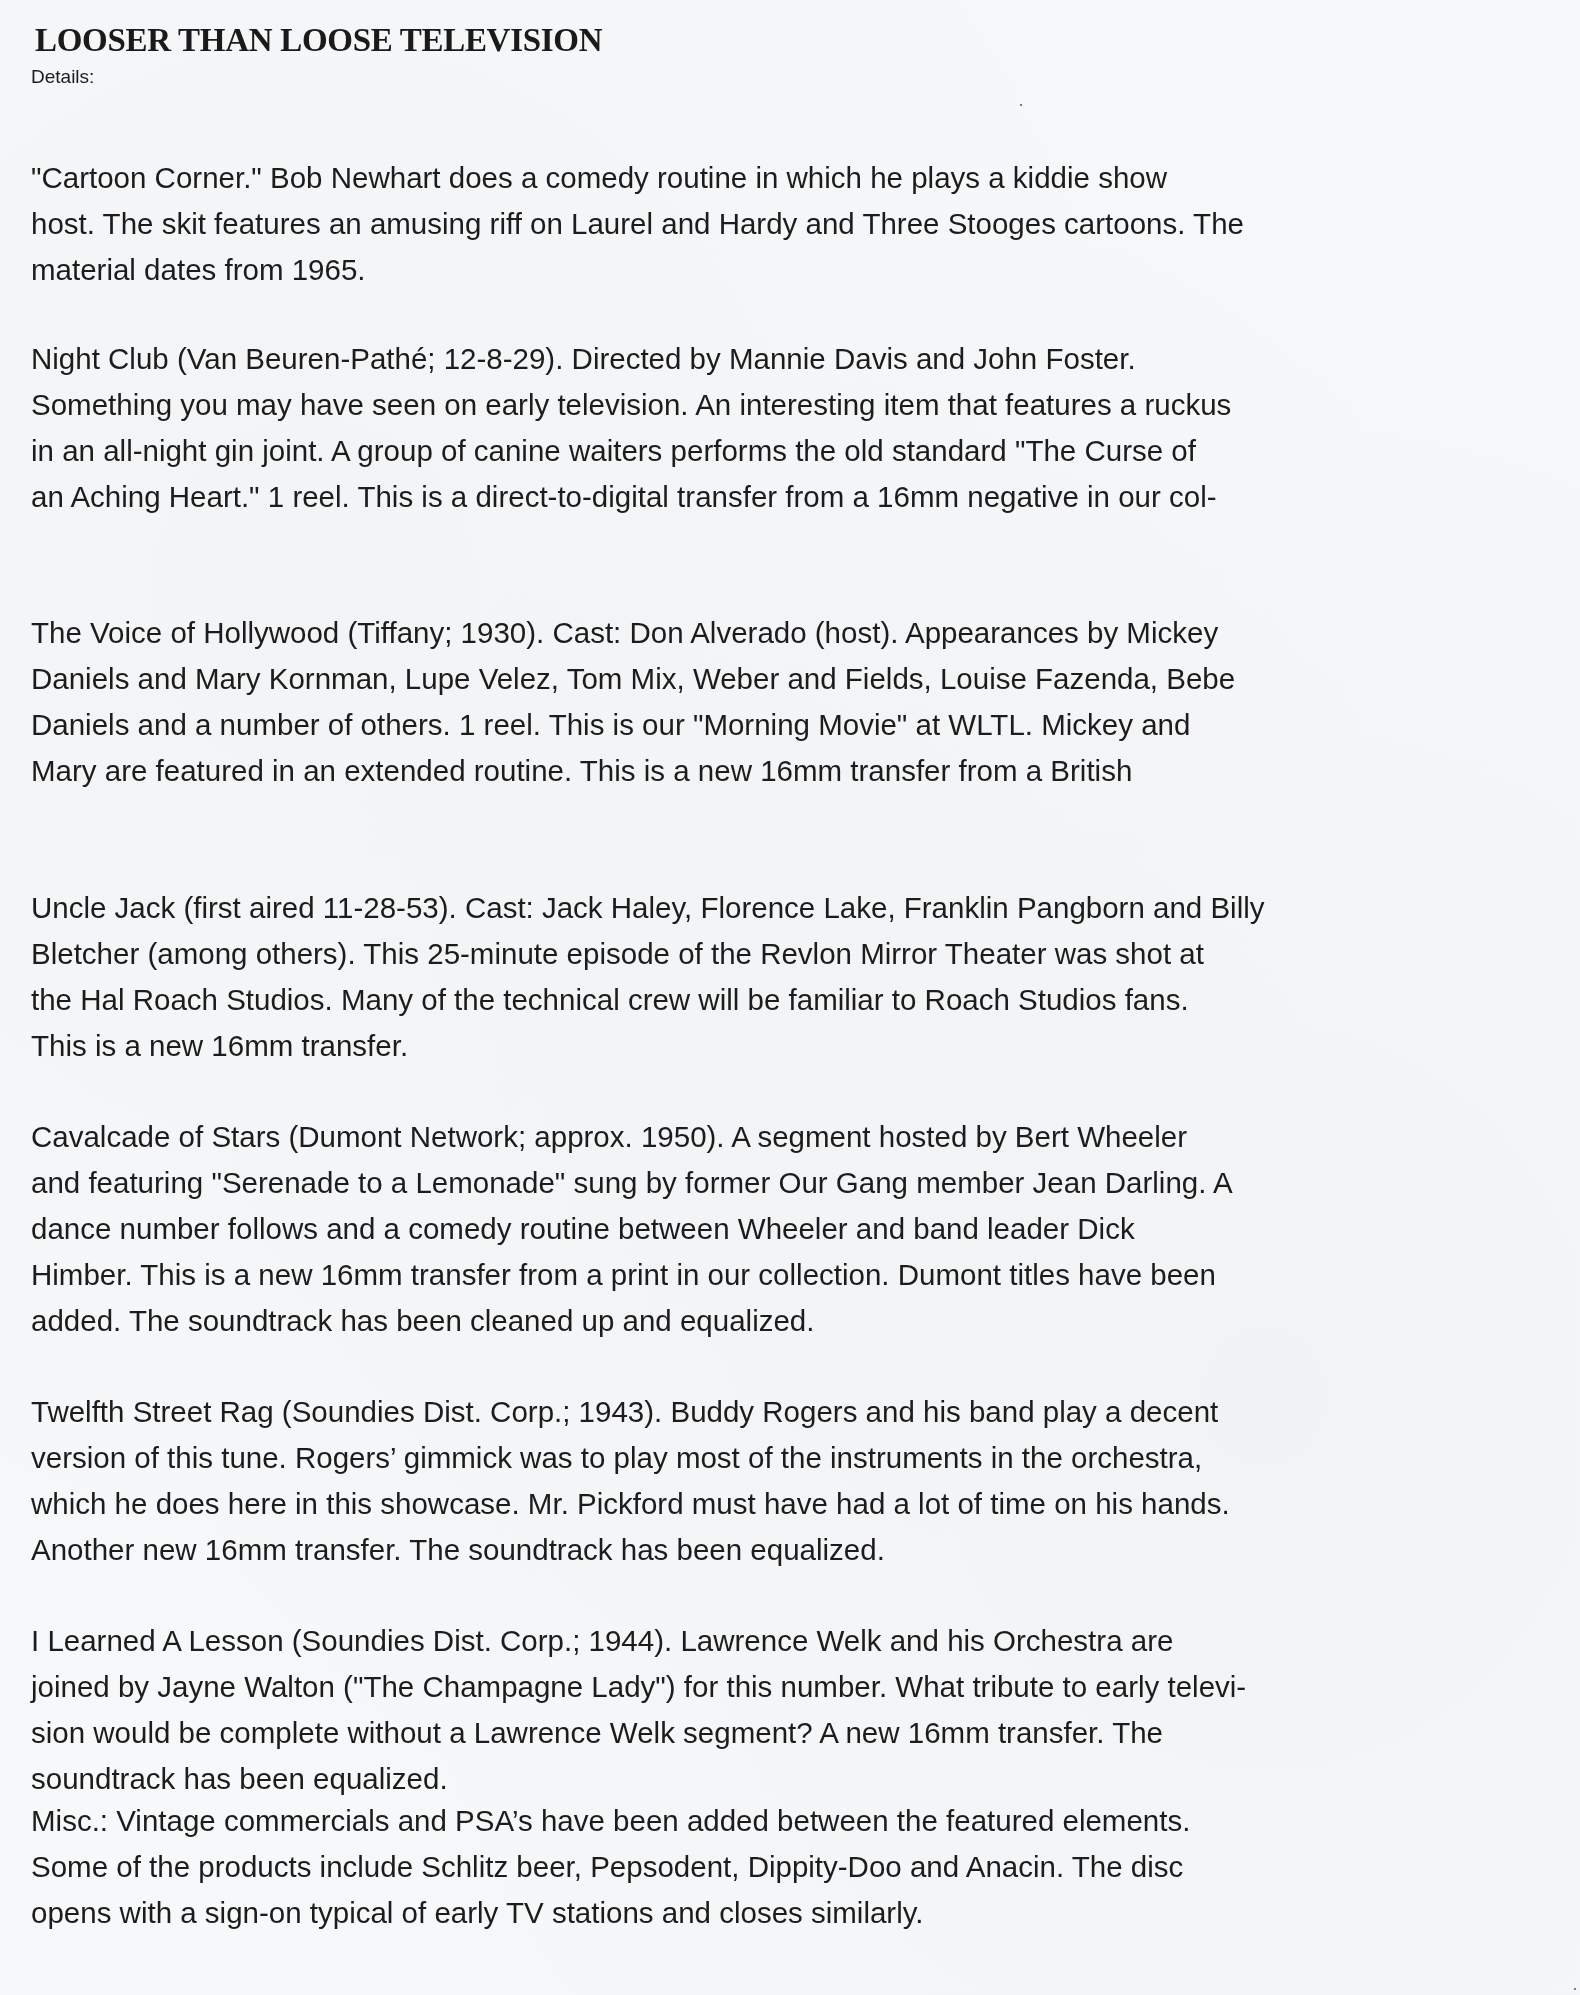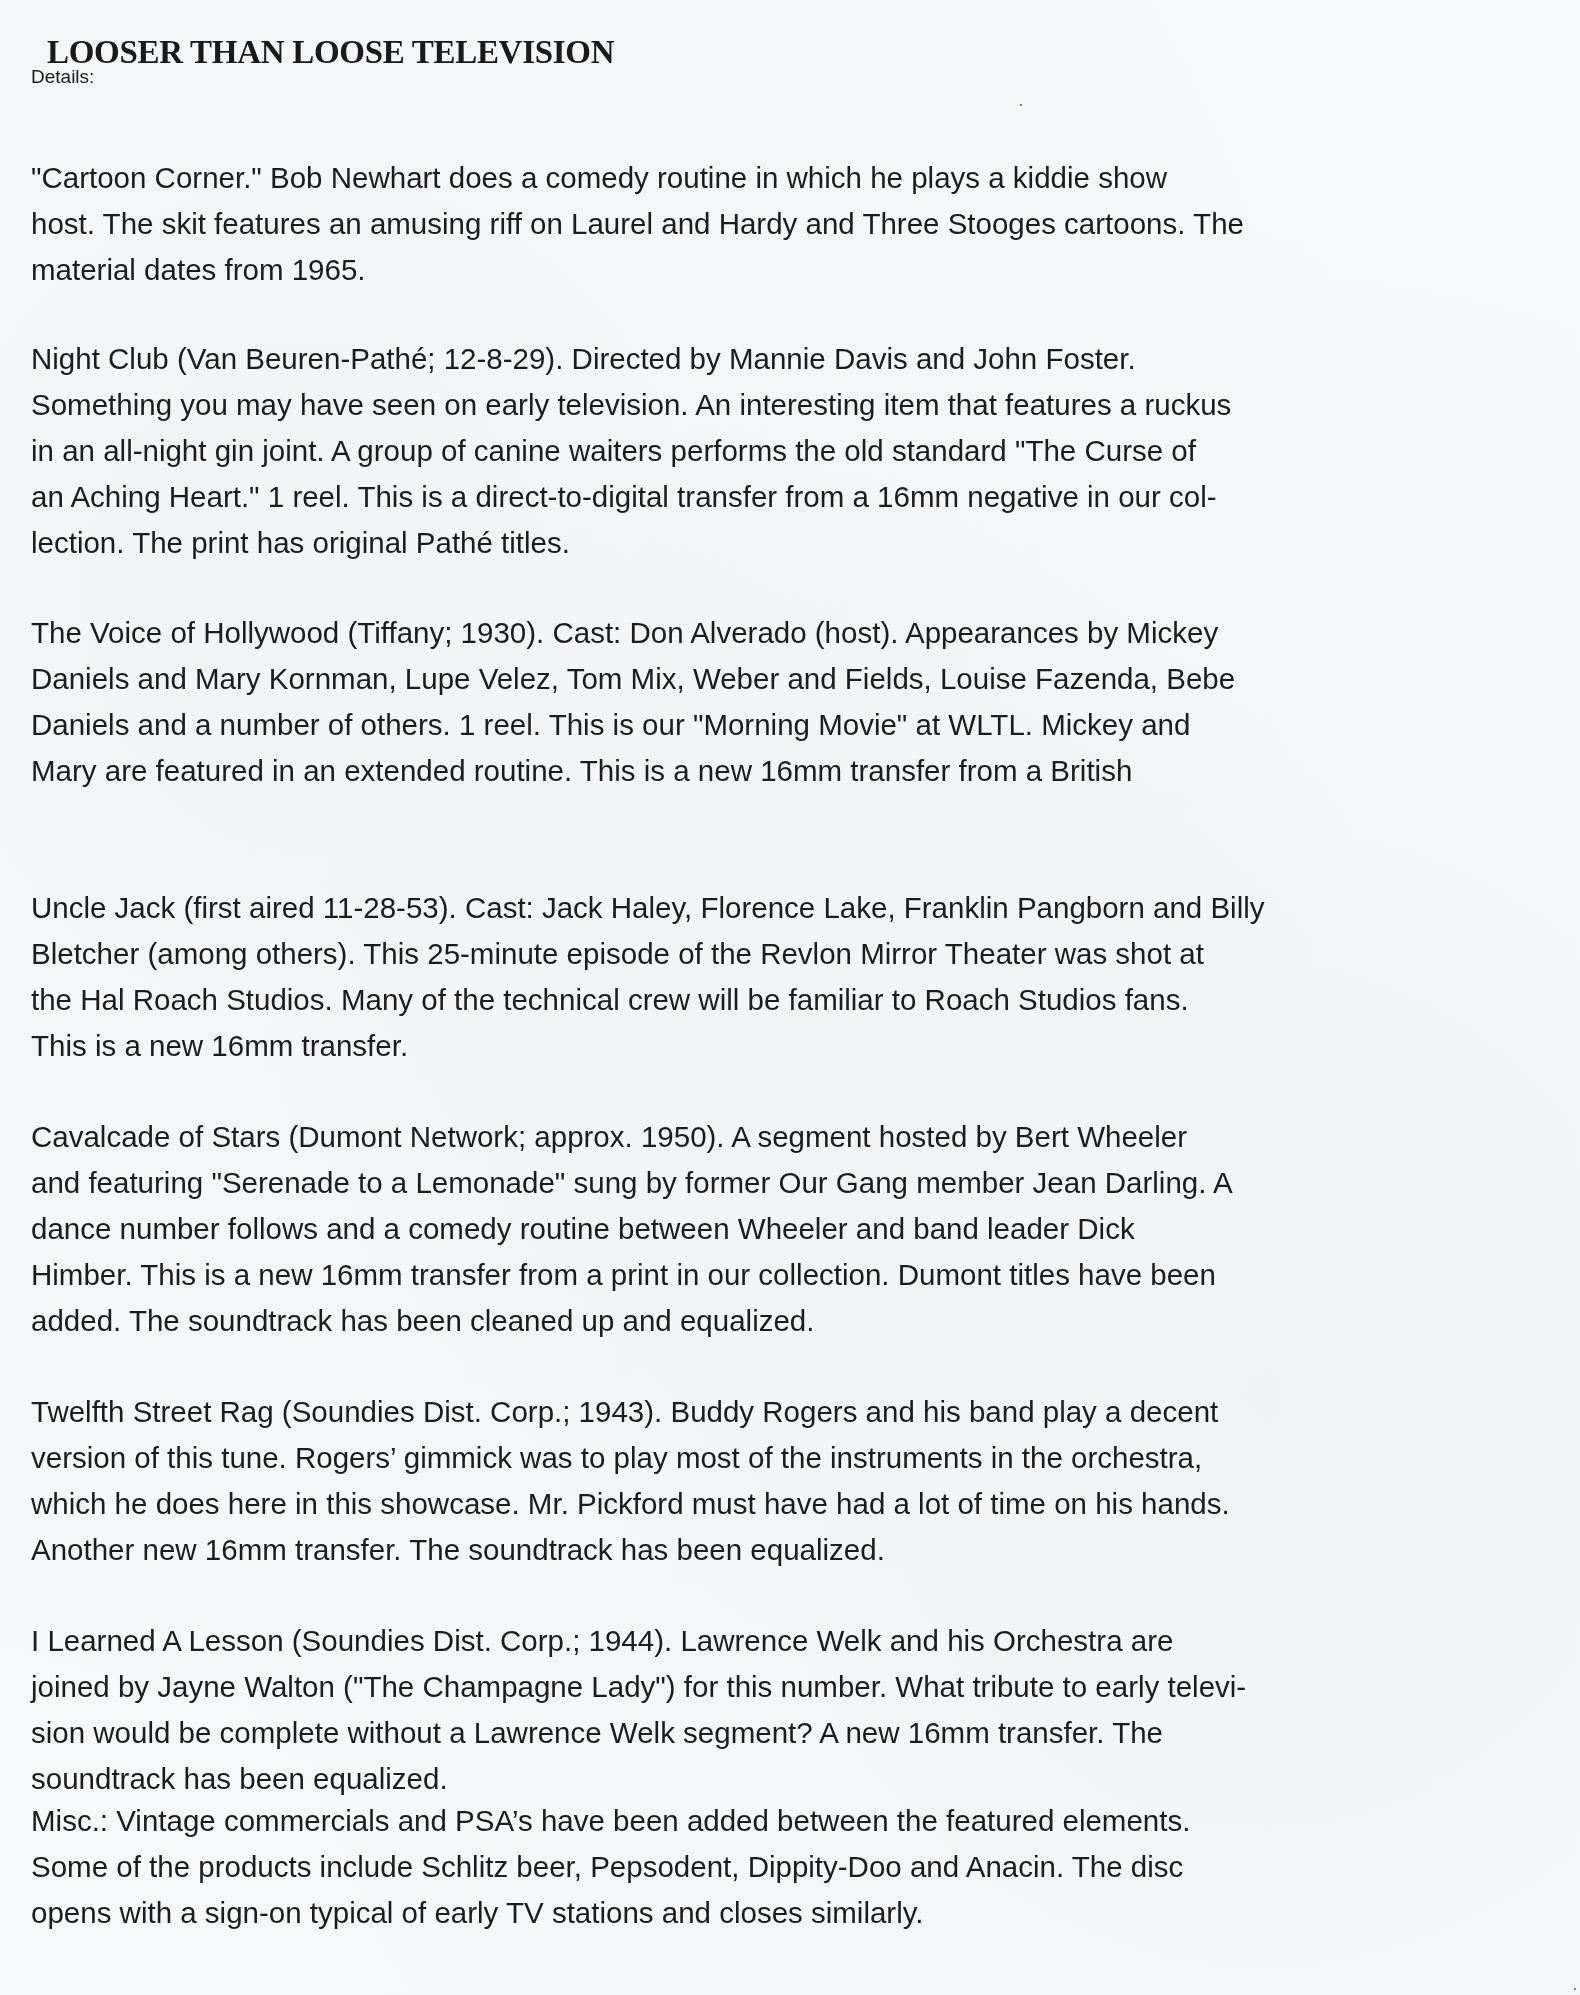--- a/index.html
+++ b/index.html
@@ -26,21 +26,21 @@
     }
     .title {
       position: absolute;
       left: 31px;
       top: 18px;
       font-family: "Liberation Serif", serif;
       font-weight: bold;
       font-size: 33px;
       letter-spacing: -0.3px;
       color: #1a1a1a;
-      margin: 16px;
+      margin: 4px;
       white-space: nowrap;
     }
     .subtitle {
       position: absolute;
       left: 31px;
       top: 66px;
       font-size: 19px;
       color: #1c1c1c;
       margin: 0;
       white-space: nowrap;
@@ -75,21 +75,20 @@
     <span class="line">"Cartoon Corner." Bob Newhart does a comedy routine in which he plays a kiddie show</span>
     <span class="line">host. The skit features an amusing riff on Laurel and Hardy and Three Stooges cartoons. The</span>
     <span class="line">material dates from 1965.</span>
   </p>
 
   <p class="para" style="top:336px">
     <span class="line">Night Club (Van Beuren-Pathé; 12-8-29). Directed by Mannie Davis and John Foster.</span>
     <span class="line">Something you may have seen on early television. An interesting item that features a ruckus</span>
     <span class="line">in an all-night gin joint. A group of canine waiters performs the old standard "The Curse of</span>
     <span class="line">an Aching Heart." 1 reel. This is a direct-to-digital transfer from a 16mm negative in our col-</span>
-    <span class="line">lection. The print has original Pathé titles.</span>
   </p>
 
   <p class="para" style="top:610px">
     <span class="line">The Voice of Hollywood (Tiffany; 1930). Cast: Don Alverado (host). Appearances by Mickey</span>
     <span class="line">Daniels and Mary Kornman, Lupe Velez, Tom Mix, Weber and Fields, Louise Fazenda, Bebe</span>
     <span class="line">Daniels and a number of others. 1 reel. This is our "Morning Movie" at WLTL. Mickey and</span>
     <span class="line">Mary are featured in an extended routine. This is a new 16mm transfer from a British</span>
   </p>
 
   <p class="para" style="top:885px">

